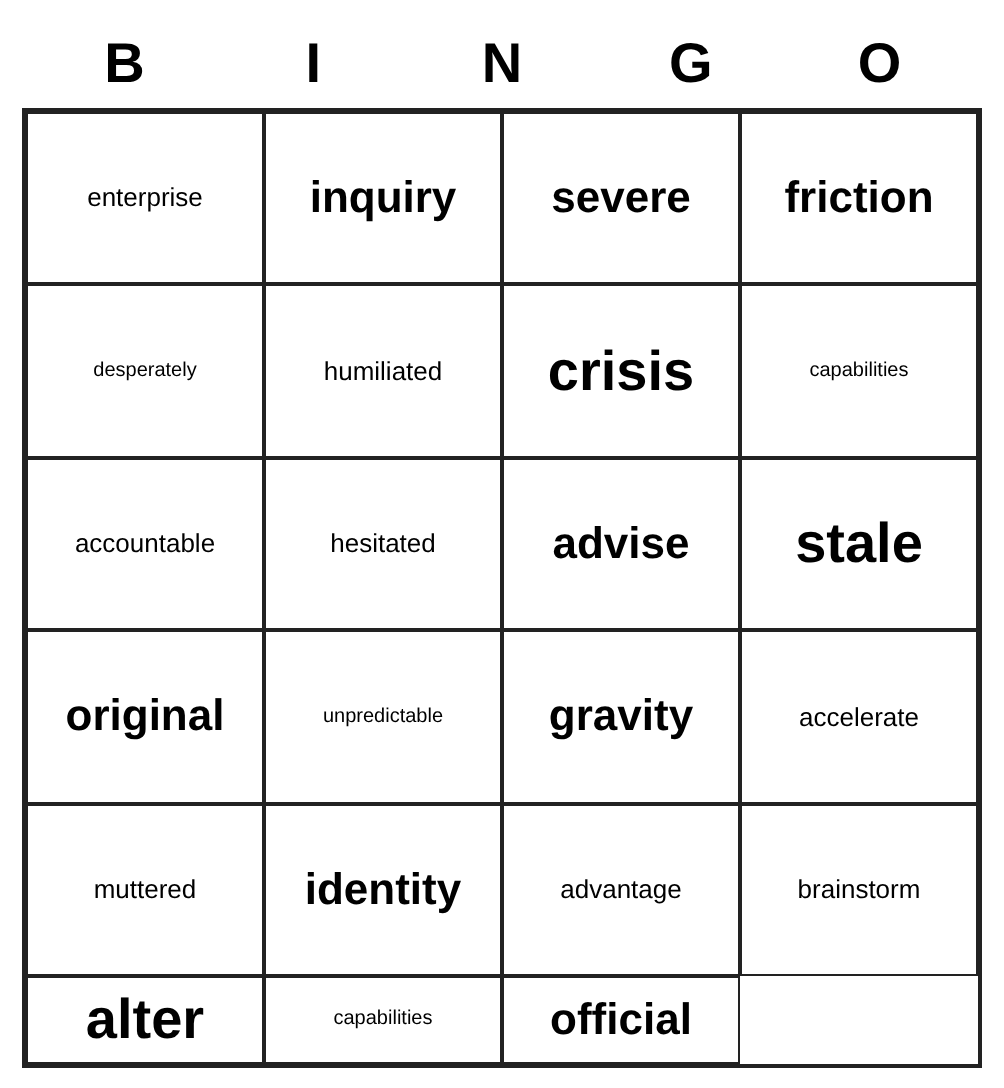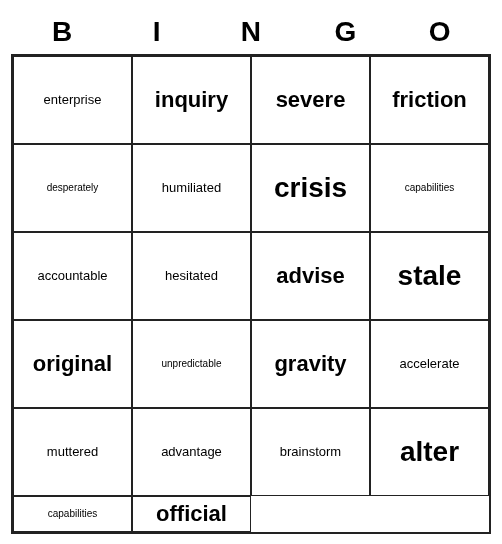--- a/index.html
+++ b/index.html
@@ -138,20 +138,23 @@
       <div class="bingo-cell">
         <span class="size-large">gravity</span>
       </div>
       <div class="bingo-cell">
         <span class="size-medium">accelerate</span>
       </div>
       <div class="bingo-cell">
         <span class="size-medium">muttered</span>
       </div>
       <div class="bingo-cell">
+        <span class="size-large">identity</span>
+      </div>
+      <div class="bingo-cell">
         <span class="size-medium">advantage</span>
       </div>
       <div class="bingo-cell">
         <span class="size-medium">brainstorm</span>
       </div>
       <div class="bingo-cell">
         <span class="size-xlarge">alter</span>
       </div>
       <div class="bingo-cell">
         <span class="size-small">capabilities</span>

